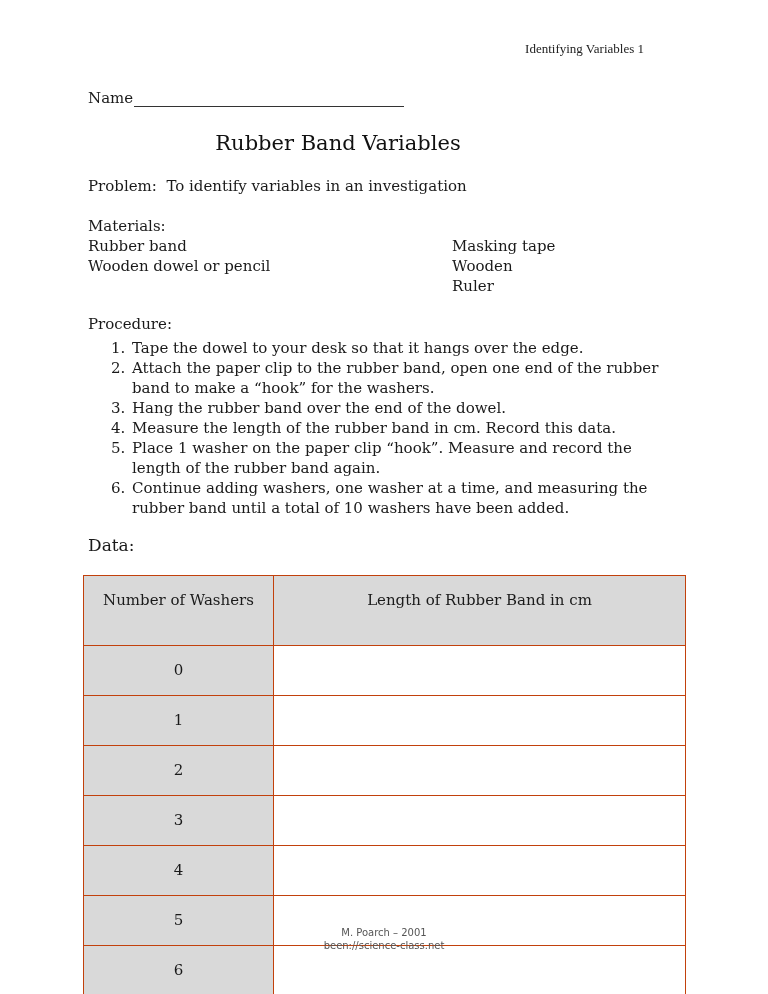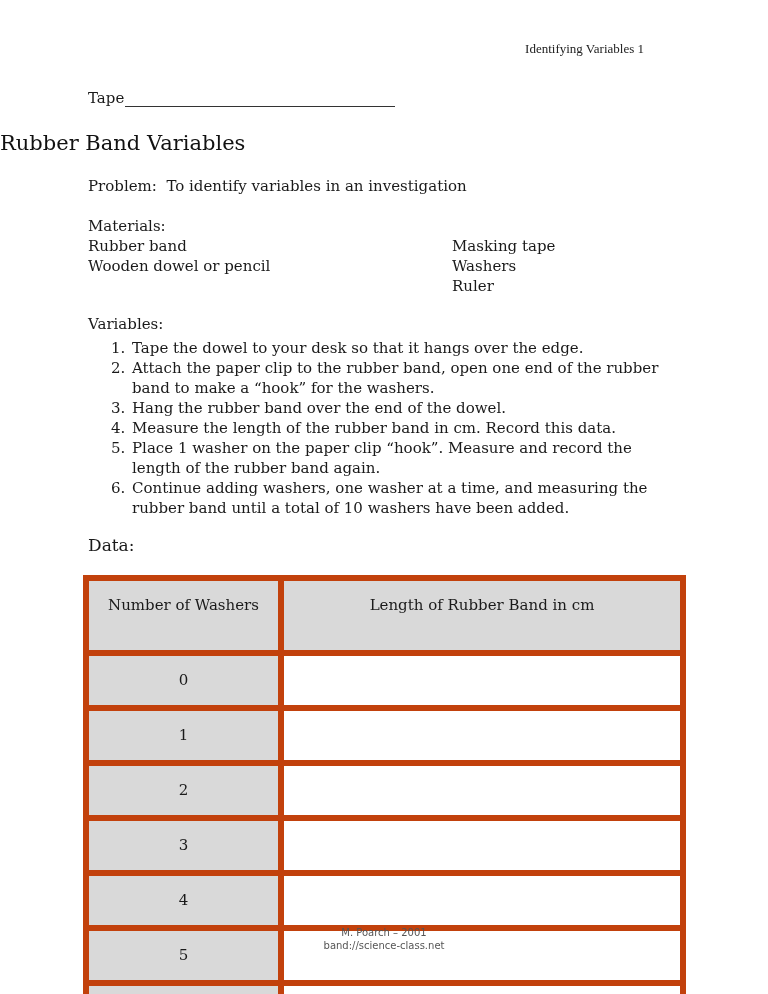--- a/index.html
+++ b/index.html
@@ -14,21 +14,21 @@
     }
     .name-line {
       position: absolute; top: 89px; left: 88px;
       font-size: 15px; display: flex; align-items: flex-end;
     }
     .name-line .blank {
       display: inline-block; width: 270px; border-bottom: 1.5px solid #333;
       height: 16px; margin-left: 1px;
     }
     .title {
-      position: absolute; top: 131px; left: 0; width: 676px; text-align: left;
+      position: absolute; top: 131px; left: 0; width: 676px; text-align: center;
       font-size: 21px; color: #111;
     }
     .problem {
       position: absolute; top: 177px; left: 88px; font-size: 15px;
     }
     .materials {
       position: absolute; top: 216px; left: 88px; width: 600px; font-size: 15px;
       line-height: 20px;
     }
     .materials .col-left { position: absolute; left: 0; top: 20px; }
@@ -40,64 +40,64 @@
     .procedure ol { margin: 4px; padding-left: 38px; }
     .procedure li { padding-left: 2px; }
     .data-label {
       position: absolute; top: 535px; left: 88px; font-size: 17px;
     }
     table.data-table {
       position: absolute; top: 575px; left: 83px; width: 603px;
       border-collapse: collapse; font-size: 15px;
     }
     .data-table th, .data-table td {
-      border: 6px solid #c2410c; padding: 15px; text-align: center;
+      border: 1px solid #c2410c; padding: 15px; text-align: center;
       font-weight: normal;
     }
     .data-table th { background: #d9d9d9; height: 39px; vertical-align: top; line-height: 19px; }
     .data-table th.col-washers { width: 159px; }
     .data-table td.washer-cell { background: #d9d9d9; height: 19px; line-height: 19px; }
     .data-table td.length-cell { background: #ffffff; }
     .footer {
       position: absolute; top: 926px; left: 0; width: 768px; text-align: center;
       font-family: "DejaVu Sans", sans-serif; font-size: 10px; color: #555; line-height: 13px;
     }
   </style>
 </head>
 <body>
 
 <div class="header-right">Identifying Variables 1</div>
 
 <div class="name-line">
-  <span>Tape</span>
+  <span>Name</span>
   <span class="blank"></span>
 </div>
 
 <div class="title">Rubber Band Variables</div>
 
 <div class="problem">
   <span>Problem:</span>&nbsp;
   <span>To identify variables in an investigation</span>
 </div>
 
 <div class="materials">
   <div>Materials:</div>
   <div class="col-left">
     <div>Rubber band</div>
     <div>Wooden dowel or pencil</div>
   </div>
   <div class="col-right">
     <div>Masking tape</div>
-    <div>Washers</div>
+    <div>Wooden</div>
     <div>Ruler</div>
   </div>
 </div>
 
 <div class="procedure">
-  <div>Variables:</div>
+  <div>Procedure:</div>
   <ol>
     <li>Tape the dowel to your desk so that it hangs over the edge.</li>
     <li>Attach the paper clip to the rubber band, open one end of the rubber band to make a “hook” for the washers.</li>
     <li>Hang the rubber band over the end of the dowel.</li>
     <li>Measure the length of the rubber band in cm.  Record this data.</li>
     <li>Place 1 washer on the paper clip “hook”.  Measure and record the length of the rubber band again.</li>
     <li>Continue adding washers, one washer at a time, and measuring the rubber band until a total of 10 washers have been added.</li>
   </ol>
 </div>
 
@@ -153,14 +153,14 @@
       </tr>
     <tr>
         <td class="washer-cell">10</td>
         <td class="length-cell"></td>
       </tr>
   </tbody>
 </table>
 
 <div class="footer">
   <div>M. Poarch – 2001</div>
-  <div>band://science-class.net</div>
+  <div>been://science-class.net</div>
 </div>
 
 </body></html>

